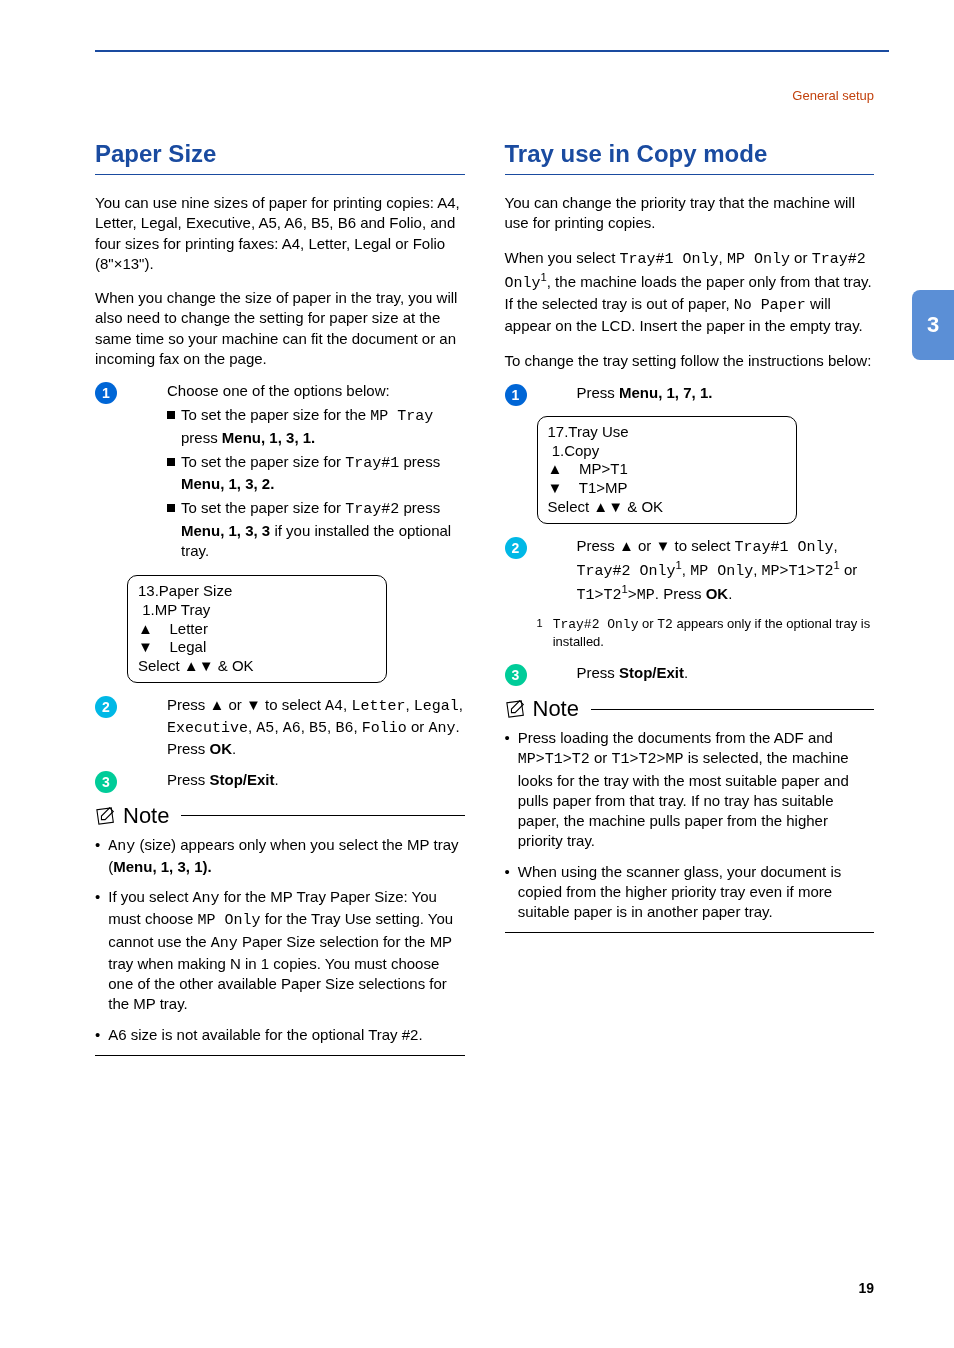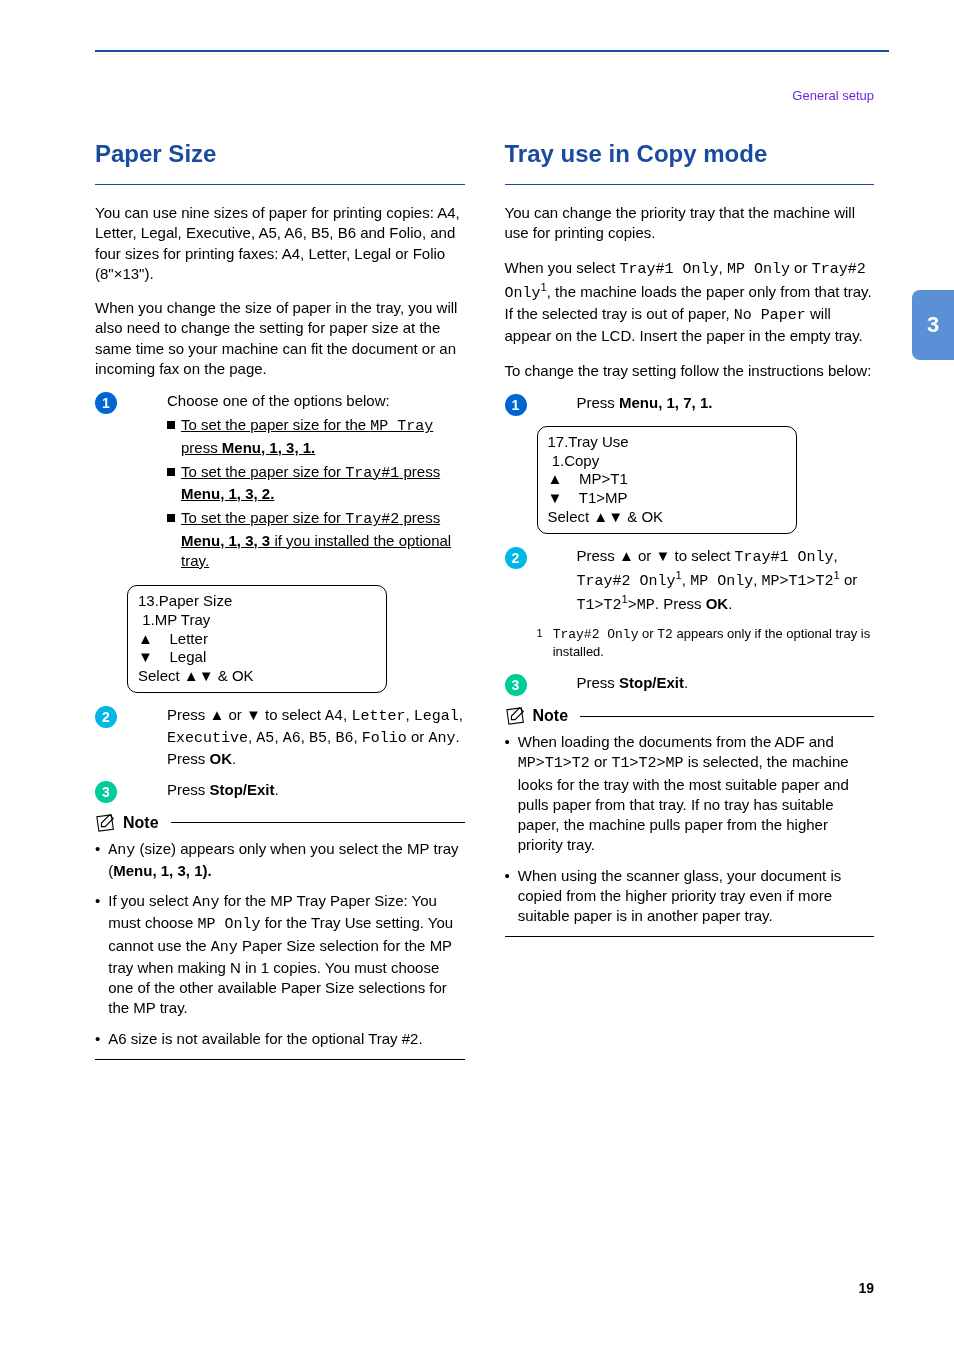--- a/index.html
+++ b/index.html
@@ -17,21 +17,21 @@
     left: 95px;
     right: 65px;
     height: 2px;
     background: #1a4ba0;
   }
   .header-right {
     position: absolute;
     top: 88px;
     right: 80px;
     font-size: 13px;
-    color: #6d28d9;
+    color: #c2410c;
   }
   .side-tab {
     position: absolute;
     right: 0;
     top: 290px;
     width: 42px;
     height: 70px;
     background: #5b8fd6;
     border-radius: 8px 0 0 8px;
     color: #fff;
@@ -56,21 +56,21 @@
     right: 80px;
     display: flex;
     gap: 40px;
   }
   .col { flex: 1; }
   h2.section-title {
     color: #1a4ba0;
     font-size: 24px;
     font-weight: bold;
     border-bottom: 1.5px solid #1a4ba0;
-    padding-bottom: 16px;
+    padding-bottom: 6px;
     margin-bottom: 18px;
   }
   p.body {
     font-size: 15px;
     line-height: 1.35;
     margin-bottom: 12px;
     margin-top: 14px;
   }
   .step {
     display: flex;
@@ -93,21 +93,21 @@
   }
   .sn-blue { background: #0066d6; }
   .sn-cyan { background: #00b8e6; }
   .sn-teal { background: #00cc99; }
   .step-body {
     flex: 1;
     font-size: 15px;
     line-height: 1.35;
     margin-left: 40px;
   }
-  .sublist { margin-top: 4px; margin-left: 0; text-decoration: underline; }
+  .sublist { margin-top: 4px; margin-left: 0; }
   .sub-item {
     display: flex;
     align-items: flex-start;
     gap: 6px;
     margin-bottom: 4px;
   }
   .bullet-sq {
     width: 8px; height: 8px; background: #000; flex-shrink: 0; margin-top: 6px;
   }
   .mono { font-family: "Courier New", monospace; }
@@ -121,22 +121,22 @@
     line-height: 1.25;
     margin: 8px 0 12px 32px;
     width: 260px;
     white-space: pre;
   }
   .note-block { margin-top: 6px; }
   .note-header {
     display: flex;
     align-items: center;
     gap: 6px;
-    font-weight: bold;
-    font-size: 16px;
+    font-weight: normal;
+    font-size: 22px;
     margin-bottom: 6px;
   }
   .note-header .line {
     flex: 1;
     height: 1px;
     background: #000;
     margin-left: 6px;
   }
   .note-icon {
     width: 22px; height: 20px; position: relative; flex-shrink: 0;
@@ -309,21 +309,21 @@
               <rect x="3" y="3" width="16" height="16" fill="none" stroke="#000" stroke-width="1.2" transform="rotate(-8 11 11)"></rect>
               <path d="M16 2 l4 4 l-9 9 l-4 0 l0 -4 z" fill="none" stroke="#000" stroke-width="1.2"></path>
             </svg>
         </span>
         <span>Note</span>
         <span class="line"></span>
       </div>
       <ul class="note-list">
         <li>
             <span class="dot">•</span>
-          <div><span>When loading the documents from the ADF and </span><span class="mono">MP&gt;T1&gt;T2</span><span> or </span><span class="mono">T1&gt;T2&gt;MP</span><span> is selected, the machine looks for the tray with the most suitable paper and pulls paper from that tray. If no tray has suitable paper, the machine pulls paper from the higher priority tray.</span></div>
+          <div><span>Press loading the documents from the ADF and </span><span class="mono">MP&gt;T1&gt;T2</span><span> or </span><span class="mono">T1&gt;T2&gt;MP</span><span> is selected, the machine looks for the tray with the most suitable paper and pulls paper from that tray. If no tray has suitable paper, the machine pulls paper from the higher priority tray.</span></div>
         </li>
         <li>
             <span class="dot">•</span>
           <div>When using the scanner glass, your document is copied from the higher priority tray even if more suitable paper is in another paper tray.</div>
         </li>
       </ul>
       <div class="note-end-rule"></div>
     </div>
   </div>
 </div>

